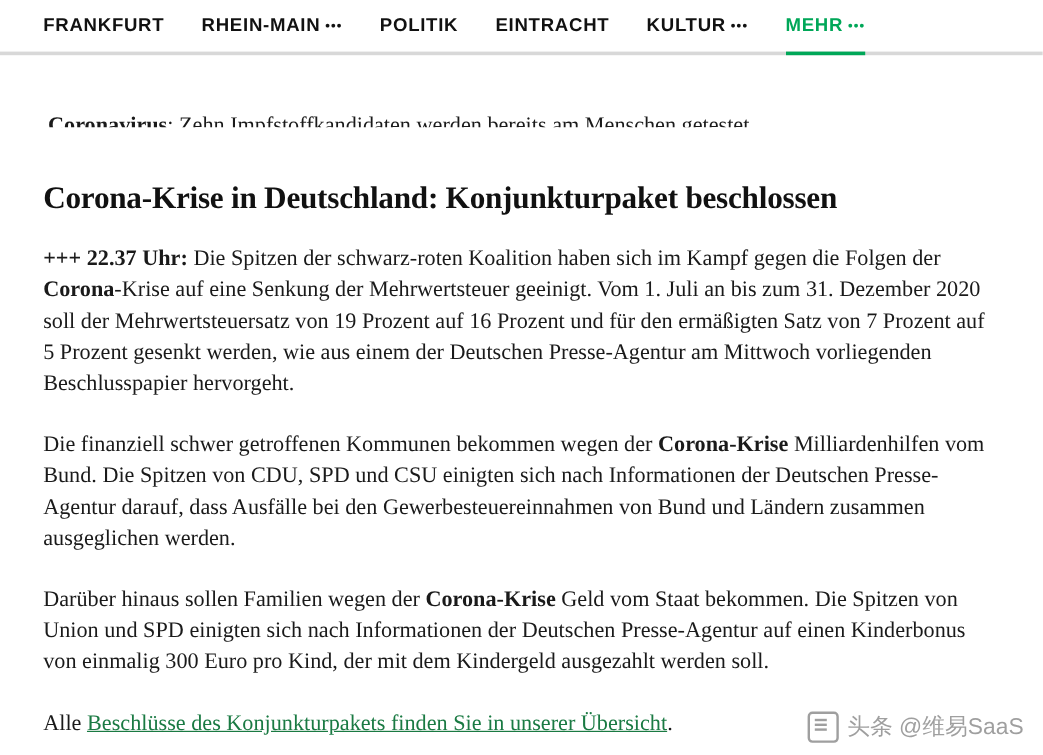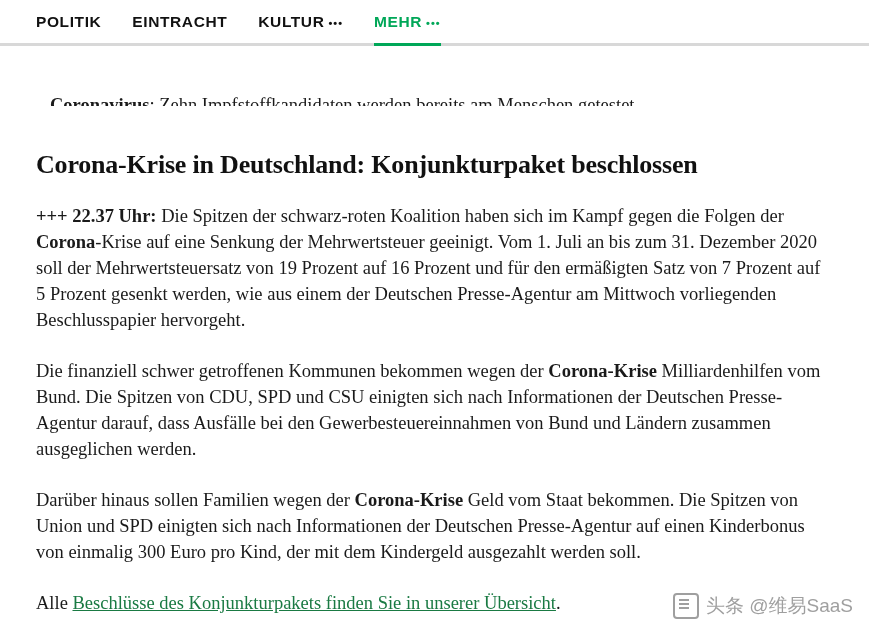--- a/index.html
+++ b/index.html
@@ -89,21 +89,21 @@
     left: 0;
     width: 869px;
     padding: 0 36px;
     box-sizing: border-box;
   }
   .clipped-line {
     font-family: "Liberation Serif", serif;
     font-size: 18.5px;
     line-height: 26px;
     color: #1a1a1a;
-    margin: 0 0 2px 14px;
+    margin: 0 0 2px 4px;
     height: 14px;
     overflow: hidden;
   }
   .clipped-line b { font-weight: bold; }
 
   h2.headline {
     font-family: Liberation Serif, serif;
     font-weight: bold;
     font-size: 26px;
     line-height: 32px;
@@ -156,21 +156,27 @@
     background: #8f8f8f;
     box-shadow: 0 4px 0 #8f8f8f, 0 8px 0 #8f8f8f;
   }
 </style>
 </head>
 <body>
 
 <div class="site-header">
   <nav class="nav-row">
 
-
+    <div class="nav-item">
+      <span>FRANKFURT</span>
+    </div>
+
+    <div class="nav-item">
+      <span>RHEIN-MAIN</span><span class="caret">•••</span>
+    </div>
 
     <div class="nav-item">
       <span>POLITIK</span>
     </div>
 
 
     <div class="nav-item">
       <span>EINTRACHT</span>
     </div>
 

